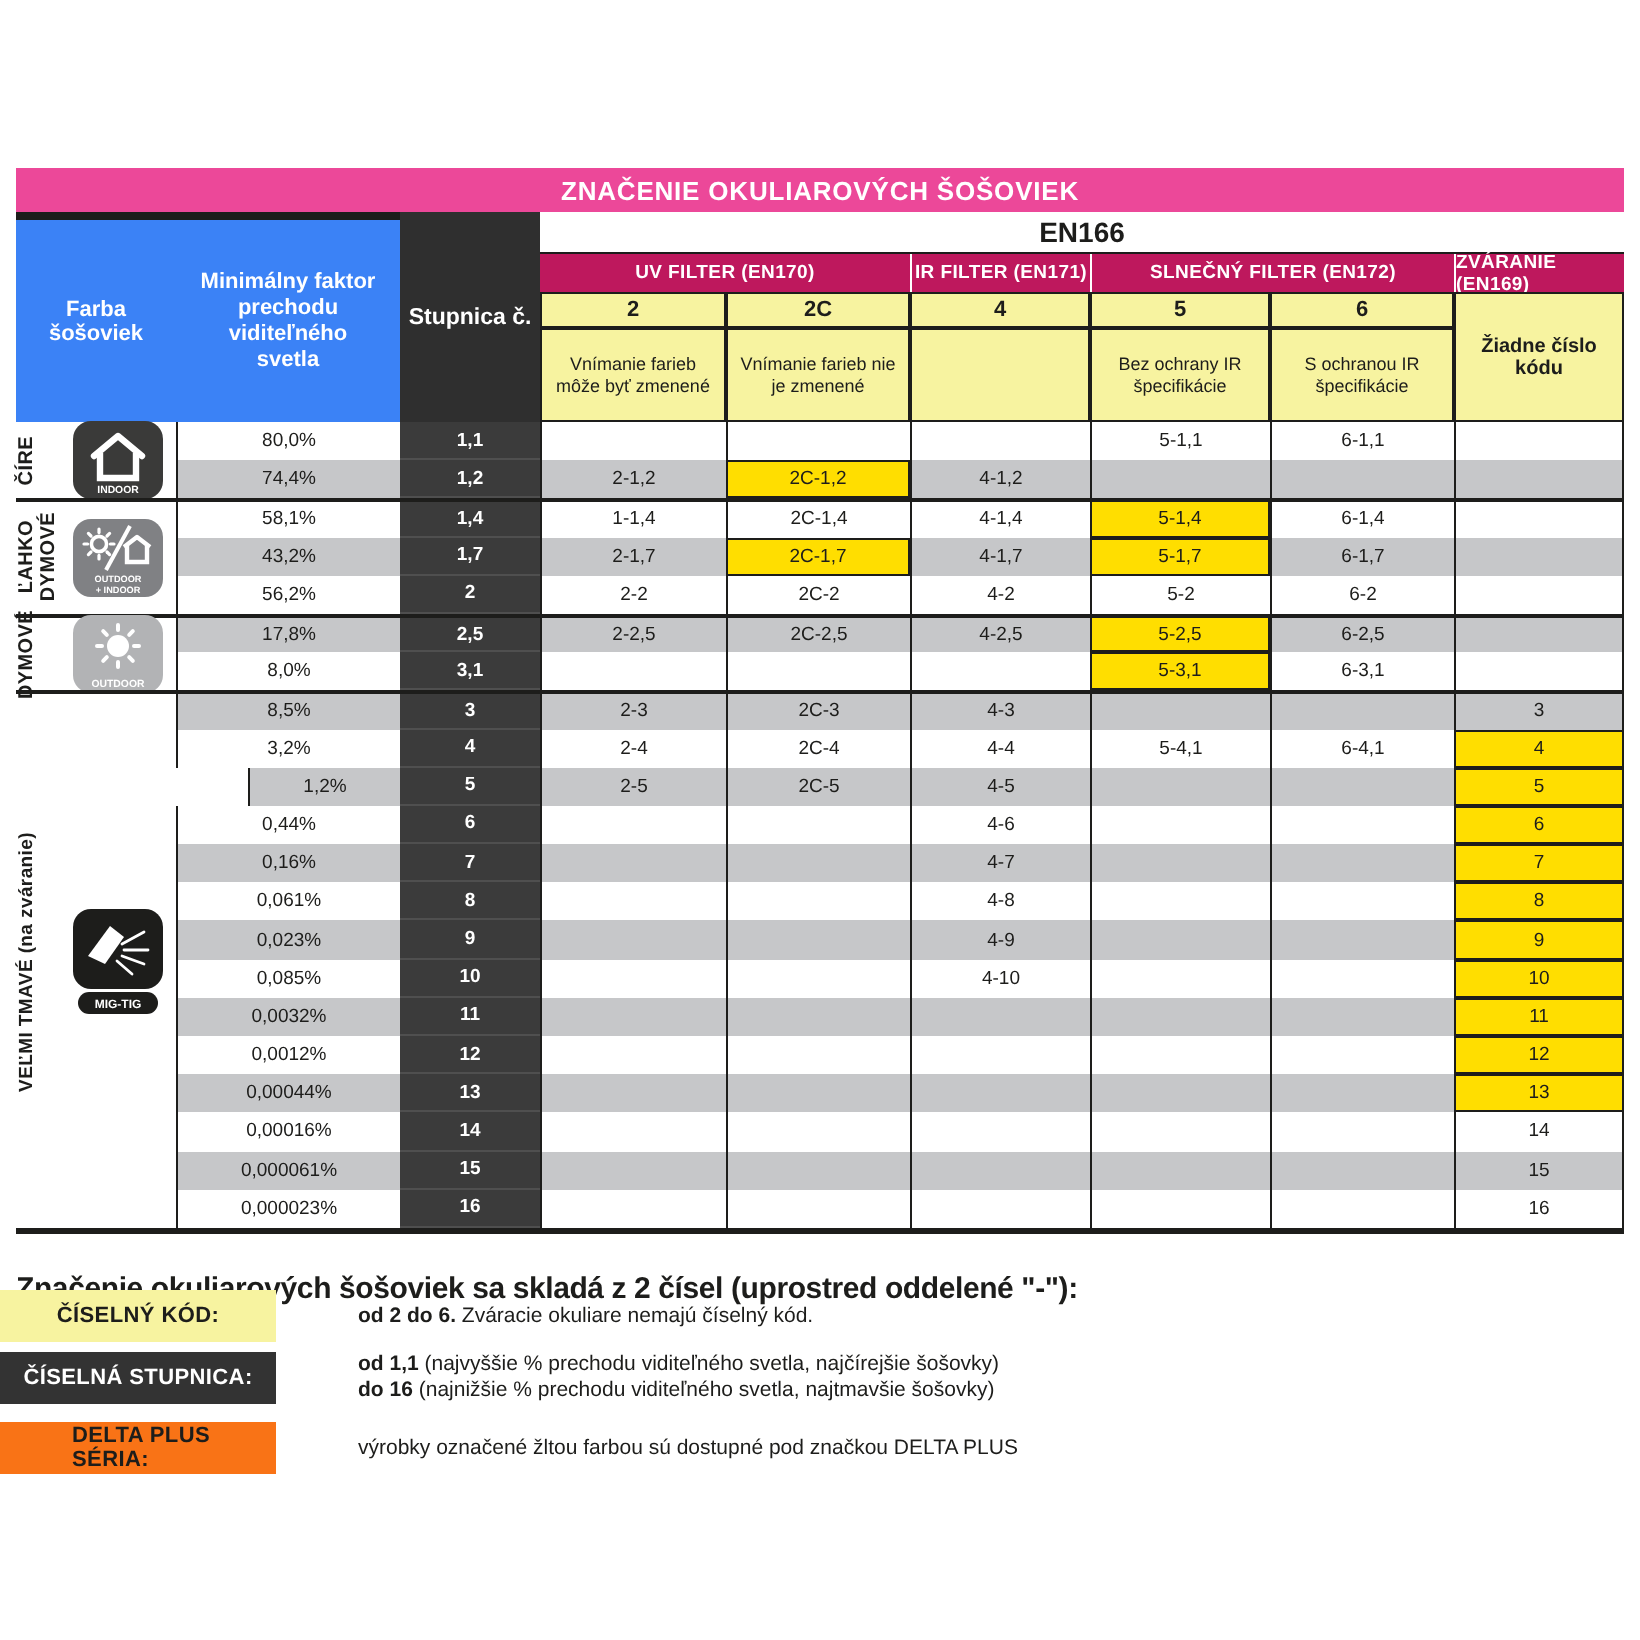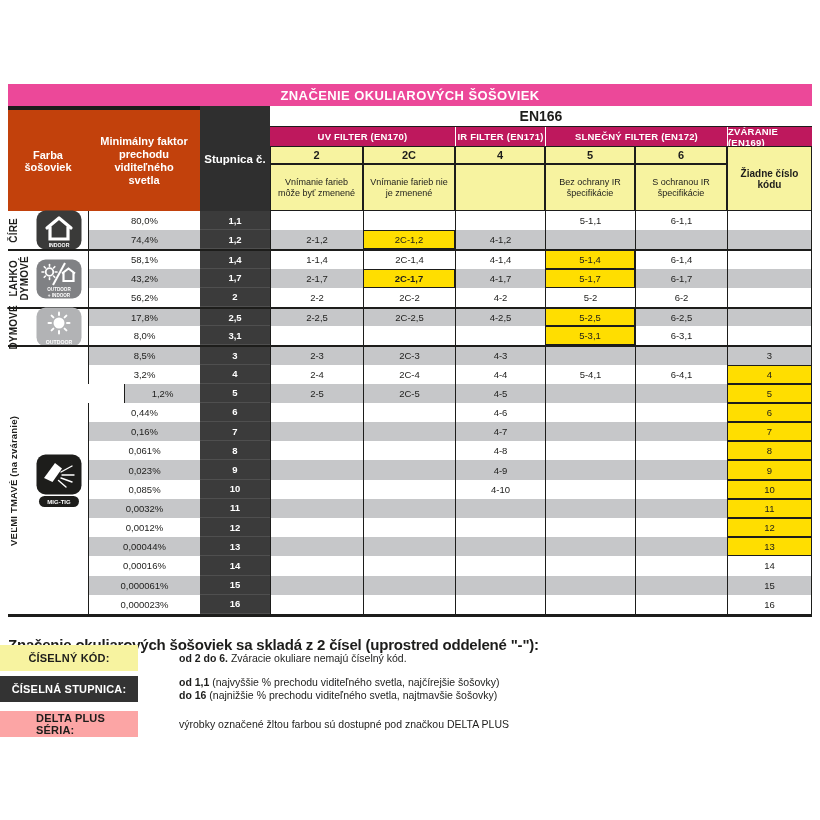--- a/index.html
+++ b/index.html
@@ -8,21 +8,21 @@
   svg text { font-family:"Liberation Sans", sans-serif; }
 
   .table-area { position:absolute; left:8px; top:84px; width:804px; }
 
   .title-bar { height:22px; background:#ec4899; color:#fff; font-weight:bold; font-size:13px;
     letter-spacing:.4px; display:flex; align-items:center; justify-content:center; }
 
   
   .hgrid { display:grid; grid-template-columns:80px 112px 70px 93px 92px 90px 90px 92px 85px;
     grid-template-rows:21px 19px 18px 47px; background:#1d1d1b; }
-  .h-gray { background:#c2410c; color:#fff; font-weight:bold; display:flex; align-items:center;
+  .h-gray { background:#3b82f6; color:#fff; font-weight:bold; display:flex; align-items:center;
     justify-content:center; text-align:center; border-top:4px solid #1d1d1b; }
   .h-farba { grid-area:1/1/5/2; font-size:11px; padding:0 6px; }
   .h-faktor { grid-area:1/2/5/3; font-size:11px; padding:0 10px; line-height:13px; }
   .h-stup { grid-area:1/3/5/4; background:#2f2f2f; color:#fff; font-weight:bold; font-size:11.5px;
     display:flex; align-items:center; justify-content:center; }
   .h-en166 { grid-area:1/4/2/10; background:#fff; color:#1d1d1b; font-weight:bold; font-size:14px;
     display:flex; align-items:center; justify-content:center; border-bottom:1px solid #1d1d1b; }
   .gbar { background:#be185d; color:#fff; font-weight:bold; font-size:9.5px; display:flex;
     align-items:center; justify-content:center; letter-spacing:.2px; }
   .g1 { grid-area:2/4/3/6; } .g2 { grid-area:2/6/3/7; border-left:1px solid #fff; }
@@ -58,21 +58,21 @@
   .cat-icon { flex:1; display:flex; align-items:center; justify-content:center; }
 
   
   .legend { position:absolute; left:0; top:636px; width:820px; height:184px; }
   .legend-heading { margin-left:8px; font-weight:bold; font-size:15px; letter-spacing:-.2px; }
   .lg-item { position:absolute; left:0; width:820px; display:flex; align-items:center; }
   .lg-label { flex:none; width:138px; height:26px; display:flex; align-items:center;
     justify-content:center; font-weight:bold; font-size:11px; letter-spacing:.2px; }
   .v-light-yellow { background:#f7f3a0; color:#1d1d1b; }
   .v-dark { background:#333333; color:#fff; }
-  .v-bright-yellow { background:#fca5a5; color:#1d1d1b;padding-left:36px; }
+  .v-bright-yellow { background:#f97316; color:#1d1d1b;padding-left:36px; }
   .lg-desc { margin-left:41px; font-size:10.5px; line-height:13px; }
 </style>
 </head>
 <body>
 
 <div class="table-area">
   <div class="title-bar">ZNAČENIE OKULIAROVÝCH ŠOŠOVIEK</div>
 
   <div class="hgrid">
     <div class="h-gray h-farba">Farba šošoviek</div>
@@ -189,21 +189,21 @@
       <div class="c-scale even gs" style="grid-area: 3 / 3;">1,4</div>
       <div class="c-data zeb bl even gs" style="grid-area: 3 / 4;">1-1,4</div>
       <div class="c-data zeb bl even gs" style="grid-area: 3 / 5;">2C-1,4</div>
       <div class="c-data zeb bl even gs" style="grid-area: 3 / 6;">4-1,4</div>
       <div class="c-data zeb bl even gs hl" style="grid-area: 3 / 7;">5-1,4</div>
       <div class="c-data zeb bl even gs" style="grid-area: 3 / 8;">6-1,4</div>
       <div class="c-data zeb bl br even gs" style="grid-area: 3 / 9;"></div>
       <div class="c-percent zeb odd" style="grid-area: 4 / 2;">43,2%</div>
       <div class="c-scale odd" style="grid-area: 4 / 3;">1,7</div>
       <div class="c-data zeb bl odd" style="grid-area: 4 / 4;">2-1,7</div>
-      <div class="c-data zeb bl odd hl" style="grid-area: 4 / 5; font-weight: bold;">2C-1,7</div>
+      <div class="c-data zeb bl odd hl" style="grid-area: 4 / 5;">2C-1,7</div>
       <div class="c-data zeb bl odd" style="grid-area: 4 / 6;">4-1,7</div>
       <div class="c-data zeb bl odd hl" style="grid-area: 4 / 7;">5-1,7</div>
       <div class="c-data zeb bl odd" style="grid-area: 4 / 8;">6-1,7</div>
       <div class="c-data zeb bl br odd" style="grid-area: 4 / 9;"></div>
       <div class="c-percent zeb even" style="grid-area: 5 / 2;">56,2%</div>
       <div class="c-scale even" style="grid-area: 5 / 3;">2</div>
       <div class="c-data zeb bl even" style="grid-area: 5 / 4;">2-2</div>
       <div class="c-data zeb bl even" style="grid-area: 5 / 5;">2C-2</div>
       <div class="c-data zeb bl even" style="grid-area: 5 / 6;">4-2</div>
       <div class="c-data zeb bl even" style="grid-area: 5 / 7;">5-2</div>

